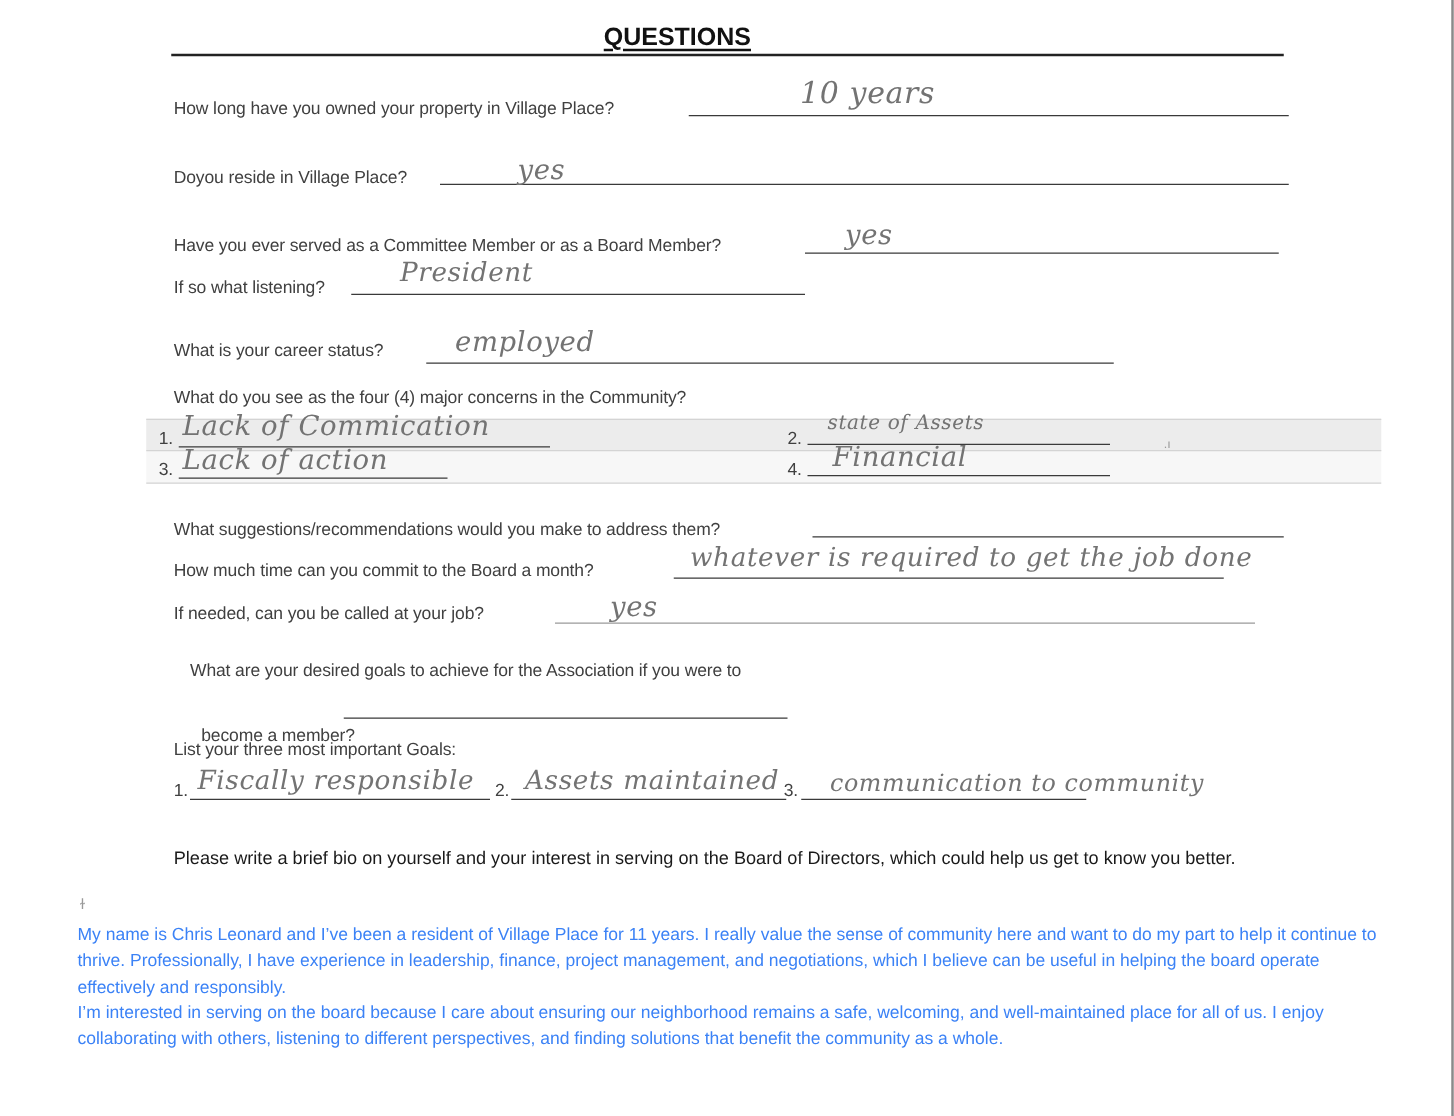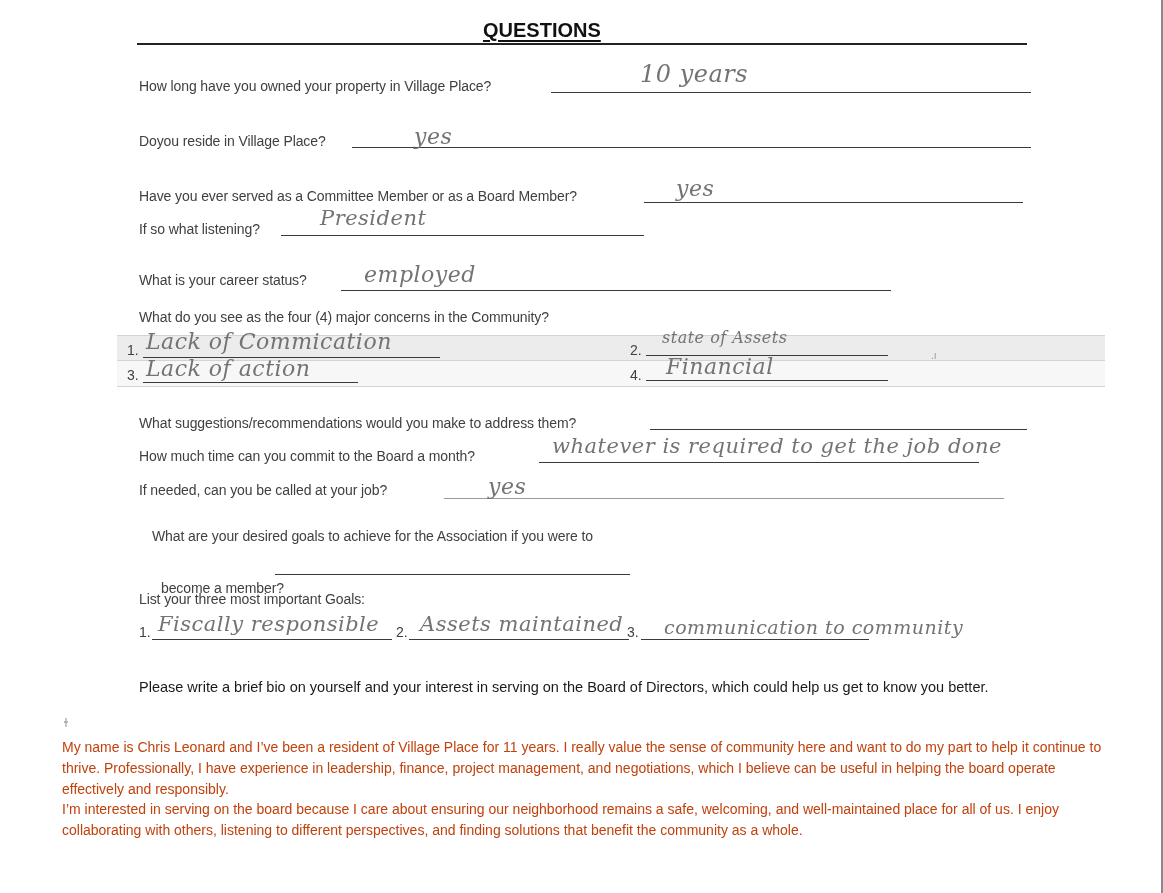--- a/index.html
+++ b/index.html
@@ -23,21 +23,21 @@
     .title {
       font-size: 20px; font-weight: bold; color: #111;
       text-decoration: underline; text-underline-offset: 3px;
     }
     .concerns {
       position: absolute; left: 117px; top: 335px; width: 988px; height: 50px;
     }
     .concerns .row { position: absolute; left: 0; width: 100%; height: 25px; border-top: 1px solid #d4d4d4; }
     .concerns .row.r1 { top: 0; background: #ececec; }
     .concerns .row.r2 { top: 25px; background: #f7f7f7; border-bottom: 1px solid #d4d4d4; }
-    .bio { font-size: 14px; color: #c2410c; line-height: 20.8px; position: absolute; left: 62px; top: 737px; width: 1040px; }
+    .bio { font-size: 14px; color: #3b82f6; line-height: 20.8px; position: absolute; left: 62px; top: 737px; width: 1040px; }
     .bio p { margin: 0; }
     .prompt { font-size: 14.5px; color: #1a1a1a; line-height: 22px; position: absolute; left: 139px; top: 676px; width: 920px; }
     .speck { position: absolute; color: #999; font-size: 10px; }
   </style>
 </head>
 <body>
 
 <div class="right-border"></div>
 
 <div class="abs title" style="left:483px; top:19px;text-align:center;">QUESTIONS</div>

